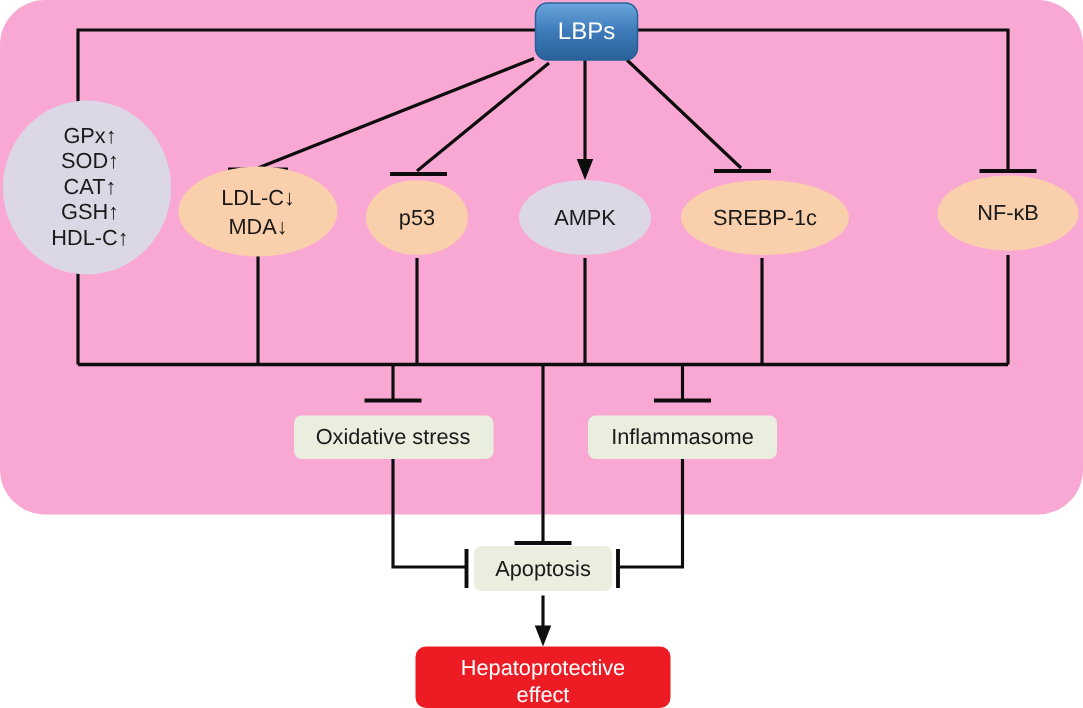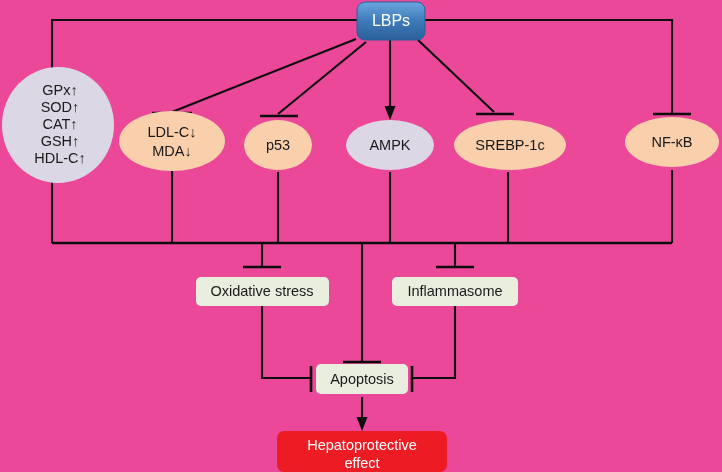--- a/index.html
+++ b/index.html
@@ -10,22 +10,23 @@
   }
   body {
     width: 722px;
     height: 472px;
     font-family: "Liberation Sans", sans-serif;
     overflow: hidden;
   }
   #diagram-root {
     position: relative;
     width: 722px;
-    height: 472px;
-    background: #ec4899;
+    height: 343px;
+    background: #f9a8d4;
+    border-radius: 30px;
   }
   svg.diagram {
     display: block;
     width: 722px;
     height: 472px;
   }
   .edge {
     fill: none;
     stroke: #0d0d0d;
     stroke-width: 2.1;

